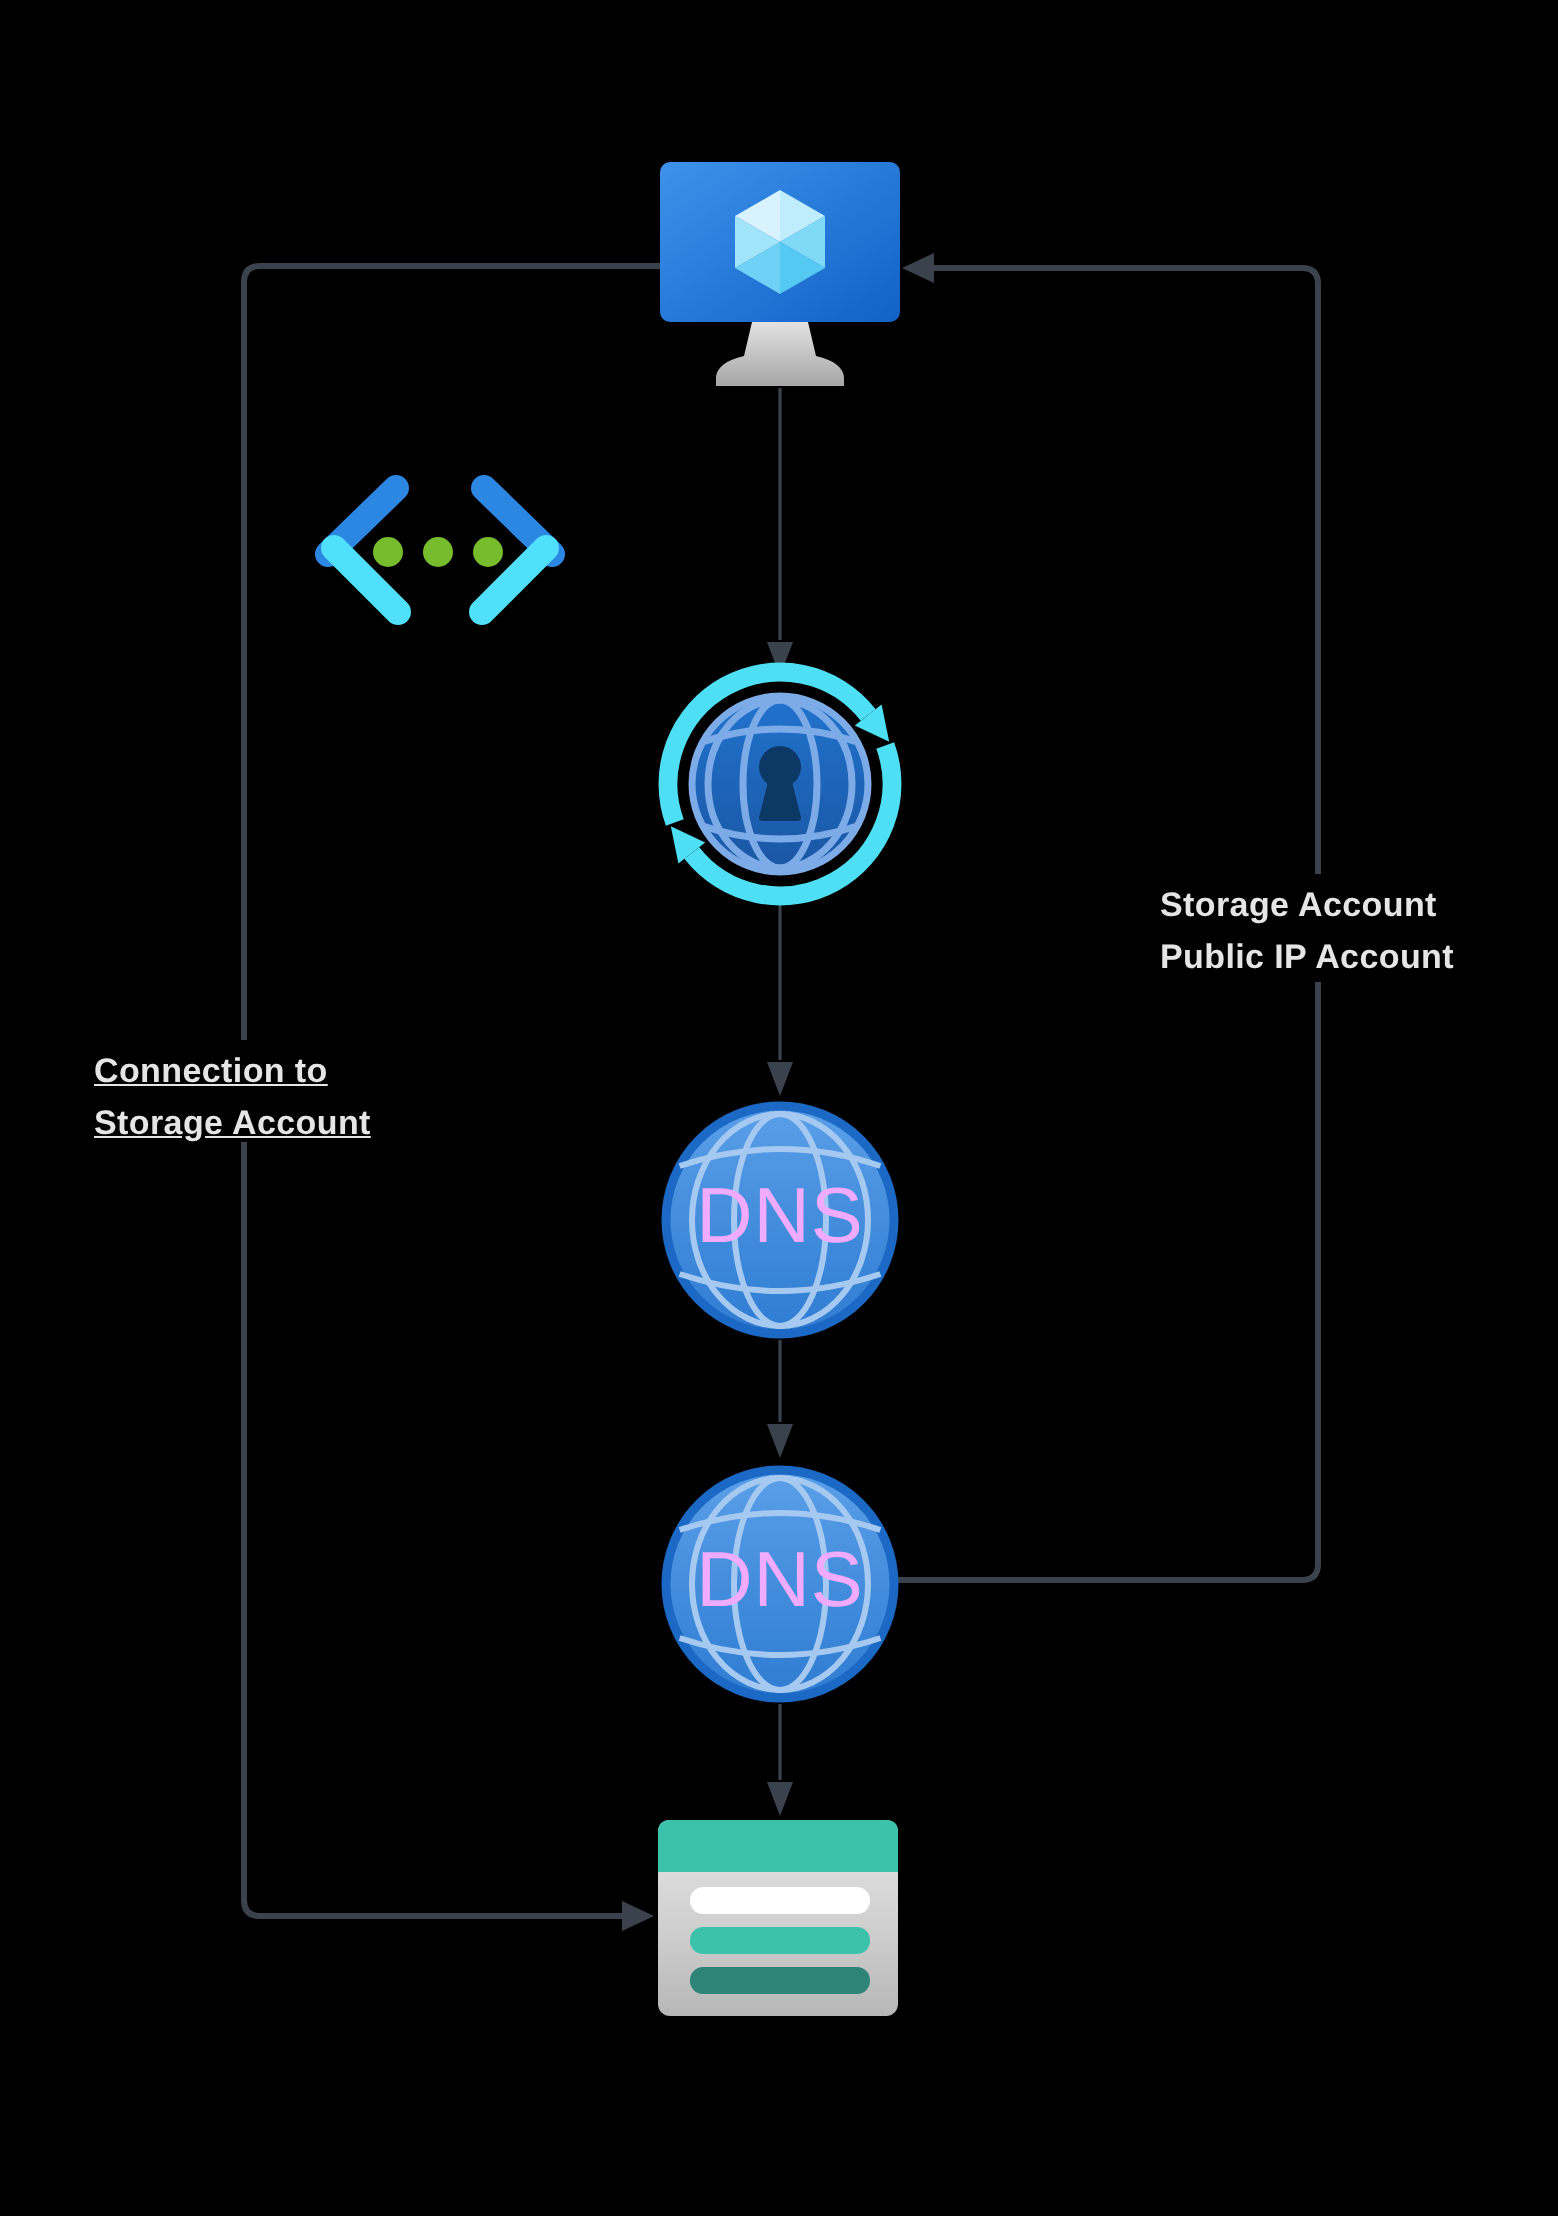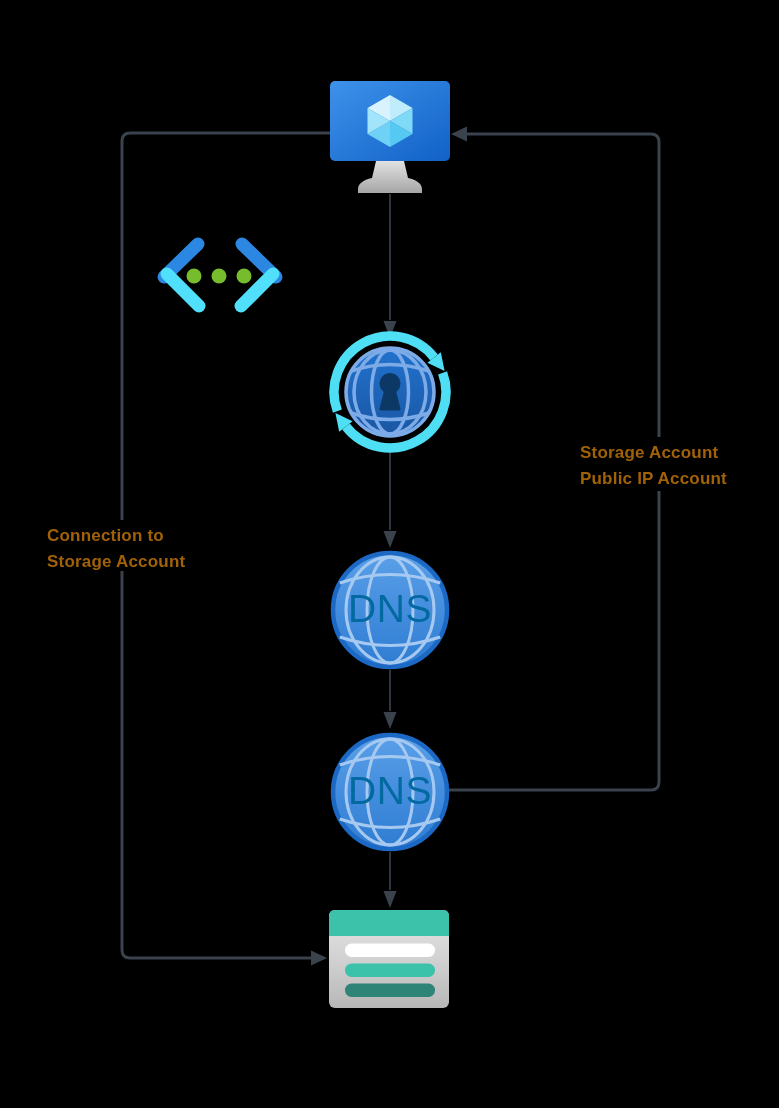--- a/index.html
+++ b/index.html
@@ -1,21 +1,21 @@
 <!DOCTYPE html>
 <html><head>
 <meta charset="utf-8">
 <style>
   html,body{margin:0;padding:0;background:#000;}
   #canvas{position:relative;width:779px;height:1108px;background:#000;overflow:hidden;
           font-family:"Liberation Sans",sans-serif;}
   #diagram-svg{position:absolute;left:0;top:0;}
-  .path-label{position:absolute;color:#a16207;font-size:17px;font-weight:700;
+  .path-label{position:absolute;color:#e5e5e5;font-size:17px;font-weight:700;
               line-height:26px;letter-spacing:.2px;white-space:nowrap;}
-  .dns-label{position:absolute;width:160px;text-align:center;color:#0369a1;
+  .dns-label{position:absolute;width:160px;text-align:center;color:#f0abfc;
              font-size:39px;font-weight:400;letter-spacing:.5px;}
 </style>
 </head>
 <body>
 
 <div id="canvas">
 
 <svg id="diagram-svg" width="779" height="1108" viewBox="0 0 779 1108">
   <defs>
     <linearGradient id="gradVm" x1="0" y1="0" x2="1" y2="1">
@@ -138,21 +138,21 @@
     <path fill="#3cc2ab" d="M 329 916 Q 329 910 335 910 L 443 910 Q 449 910 449 916 L 449 936 L 329 936 Z"></path>
     <rect x="345" y="943.5" width="90" height="13.5" rx="6.5" fill="#ffffff"></rect>
     <rect x="345" y="963.5" width="90" height="13.5" rx="6.5" fill="#3cc2ab"></rect>
     <rect x="345" y="983.5" width="90" height="13.5" rx="6.5" fill="#2e8476"></rect>
   </g>
 </svg>
 
 <div class="dns-label" style="left:310px;top:587px;">DNS</div>
 <div class="dns-label" style="left:310px;top:769px;">DNS</div>
 
-<div class="path-label" style="left:47px;top:523px;">
+<div class="path-label" style="left:47px;top:523px;text-decoration:underline;">
   <div>Connection to</div>
   <div>Storage Account</div>
 </div>
 
 <div class="path-label" style="left:580px;top:440px;">
   <div>Storage Account</div>
   <div>Public IP Account</div>
 </div>
 
 </div>

